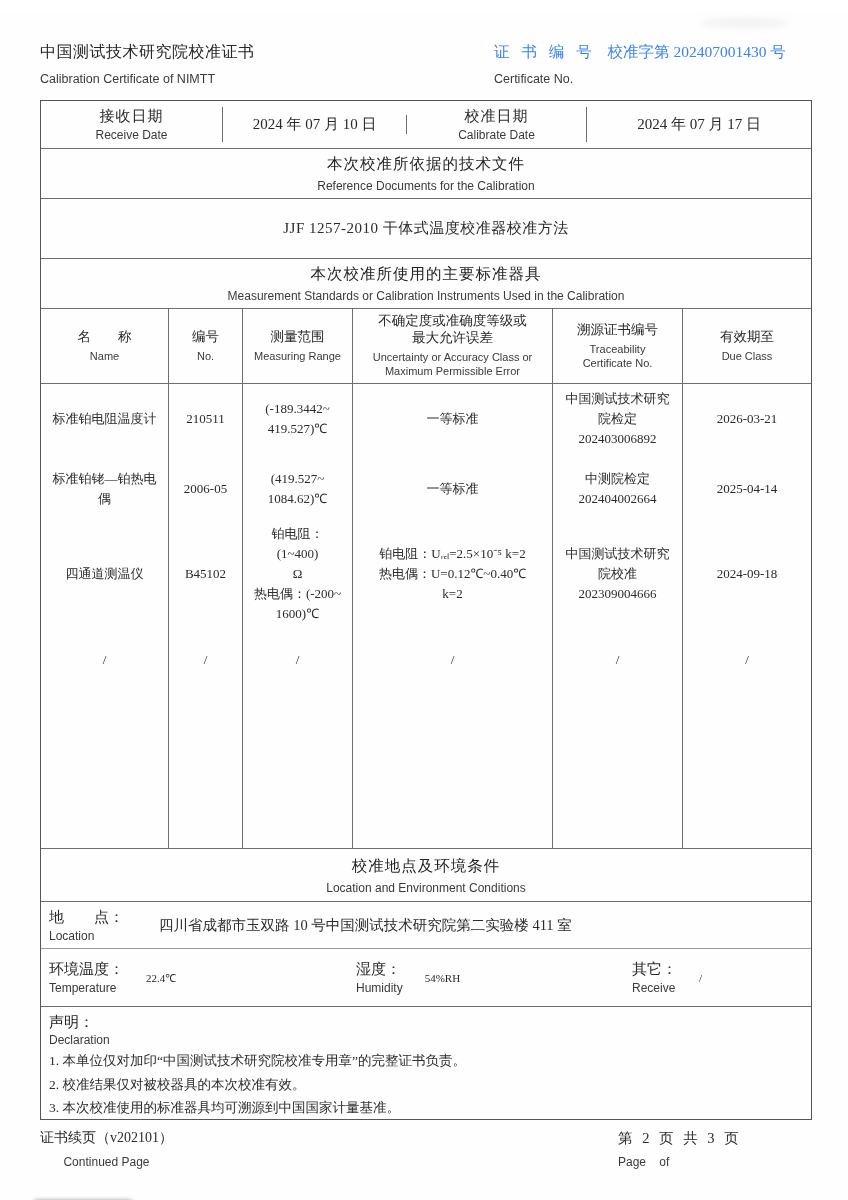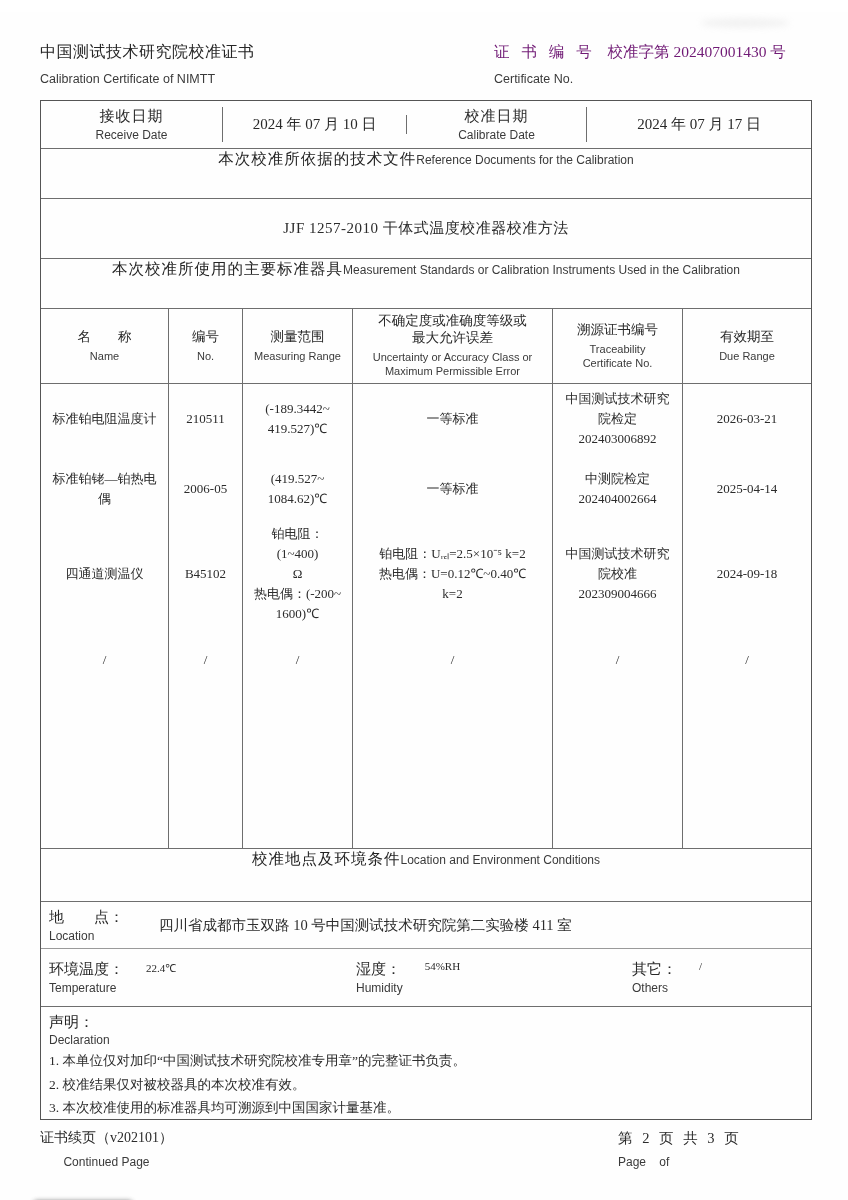--- a/index.html
+++ b/index.html
@@ -9,38 +9,38 @@
     background:#fefefe; color:#2e2e2e; overflow:hidden;
     font-family:"Liberation Serif", serif;
   }
   .en { font-family:"Liberation Sans", sans-serif; color:#3a3a3a; }
 
   
   .hdr-left { position:absolute; left:40px; top:30px; }
   .hdr-title-cn { font-size:16px; letter-spacing:.5px; color:#262626; }
   .hdr-title-en { font-size:12.5px; margin-top:9px; }
   .hdr-right { position:absolute; left:494px; top:30px; }
-  .hdr-certno { font-size:15.5px; color:#701a75; white-space:nowrap; }
+  .hdr-certno { font-size:15.5px; color:#3b82f6; white-space:nowrap; }
   .hdr-certno .lbl { letter-spacing:4px; margin-right:8px; }
   .hdr-certno-en { font-size:12.5px; margin-top:9px; }
 
   
   .doc { position:absolute; left:40px; top:88px; width:772px; border:1.5px solid #555; background:#fefefe; }
   .row { border-top:1px solid #6e6e6e; }
   .row:first-child { border-top:none;align-items:center; }
   .flex { display:flex; }
   .cell { border-right:1px solid #6e6e6e; display:flex; flex-direction:column; align-items:center; justify-content:center; text-align:center; }
   .cell:last-child { border-right:none; }
 
   .r-dates { height:47px; }
   .lbl-cn { font-size:15px; color:#282828; letter-spacing:1px; }
   .lbl-en { font-size:12px; margin-top:2px; }
   .val { font-size:15px; color:#282828; }
 
-  .r-sec { height:50px; display:flex; flex-direction:row; justify-content:center; }
+  .r-sec { height:50px; display:flex; flex-direction:column; align-items:center; justify-content:center; }
   .sec-cn { font-size:15.5px; letter-spacing:1px; color:#242424; }
   .sec-en { font-size:12px; margin-top:4px; }
 
   .r-refdoc { height:60px; display:flex; align-items:center; justify-content:center; font-size:15px; letter-spacing:.5px; color:#2b2b2b; }
 
   .r-cols { height:75px; }
   .r-cols .cell { padding:2px 4px; }
   .col-cn { font-size:13.5px; color:#282828; line-height:1.25; }
   .col-en { font-size:11px; margin-top:3px; line-height:1.3; }
 
@@ -51,21 +51,21 @@
          white-space:pre-line; font-size:13px; line-height:1.55; color:#2b2b2b; padding:0 8px; }
   .seg1 { height:70px; } .seg2 { height:70px; } .seg3 { height:100px; } .seg4 { height:72px; }
 
   .r-lochdr { height:53px; }
   .r-loc { height:47px; display:flex; align-items:center; }
   .loc-label { padding-left:8px; width:118px; }
   .loc-label .lbl-cn { letter-spacing:0; }
   .loc-value { font-size:14.5px; color:#2b2b2b; }
 
   .r-env { height:58px; display:flex; align-items:center; border-top:1px solid #9a9a9a; }
-  .env-g { display:flex; }
+  .env-g { display:flex; align-items:center; }
   .env-g1 { width:305px; padding-left:8px; }
   .env-g2 { width:280px; padding-left:10px; }
   .env-g3 { flex:1; padding-left:6px; }
   .env-lbl { margin-right:22px; }
   .env-val { font-size:11px; color:#282828; }
 
   .r-decl { height:113px; padding:6px 12px 4px 8px; }
   .decl-cn { font-size:15px; color:#222; }
   .decl-en { font-size:12px; margin-top:1px; }
   .decl-item { font-size:13.5px; color:#2b2b2b; margin-top:4px; line-height:1.45; }
@@ -150,21 +150,21 @@
 最大允许误差</div>
         <div class="col-en en">Uncertainty or Accuracy Class or Maximum Permissible Error</div>
       </div>
       <div class="cell" style="width:130px">
         <div class="col-cn" style="white-space:pre-line">溯源证书编号</div>
         <div class="col-en en" style="white-space:pre-line">Traceability
 Certificate No.</div>
       </div>
       <div class="cell" style="flex:1">
         <div class="col-cn" style="white-space:pre-line">有效期至</div>
-        <div class="col-en en">Due Range</div>
+        <div class="col-en en">Due Class</div>
       </div>
     </div>
 
     <div class="row r-body flex">
       <div class="bcol" style="width:128px">
         <div class="seg seg1">标准铂电阻温度计</div>
         <div class="seg seg2">标准铂铑—铂热电偶</div>
         <div class="seg seg3">四通道测温仪</div>
         <div class="seg seg4">/</div>
       </div>
@@ -236,21 +236,21 @@
       <div class="env-g env-g2">
         <div class="env-lbl">
           <div class="lbl-cn" style="letter-spacing:0">湿度：</div>
           <div class="lbl-en en">Humidity</div>
         </div>
         <div class="env-val">54%RH</div>
       </div>
       <div class="env-g env-g3">
         <div class="env-lbl">
           <div class="lbl-cn" style="letter-spacing:0">其它：</div>
-          <div class="lbl-en en">Others</div>
+          <div class="lbl-en en">Receive</div>
         </div>
         <div class="env-val">/</div>
       </div>
     </div>
 
     <div class="row r-decl">
       <div class="decl-cn">声明：</div>
       <div class="decl-en en">Declaration</div>
       <div class="decl-item">1. 本单位仅对加印“中国测试技术研究院校准专用章”的完整证书负责。</div>
       <div class="decl-item">2. 校准结果仅对被校器具的本次校准有效。</div>

